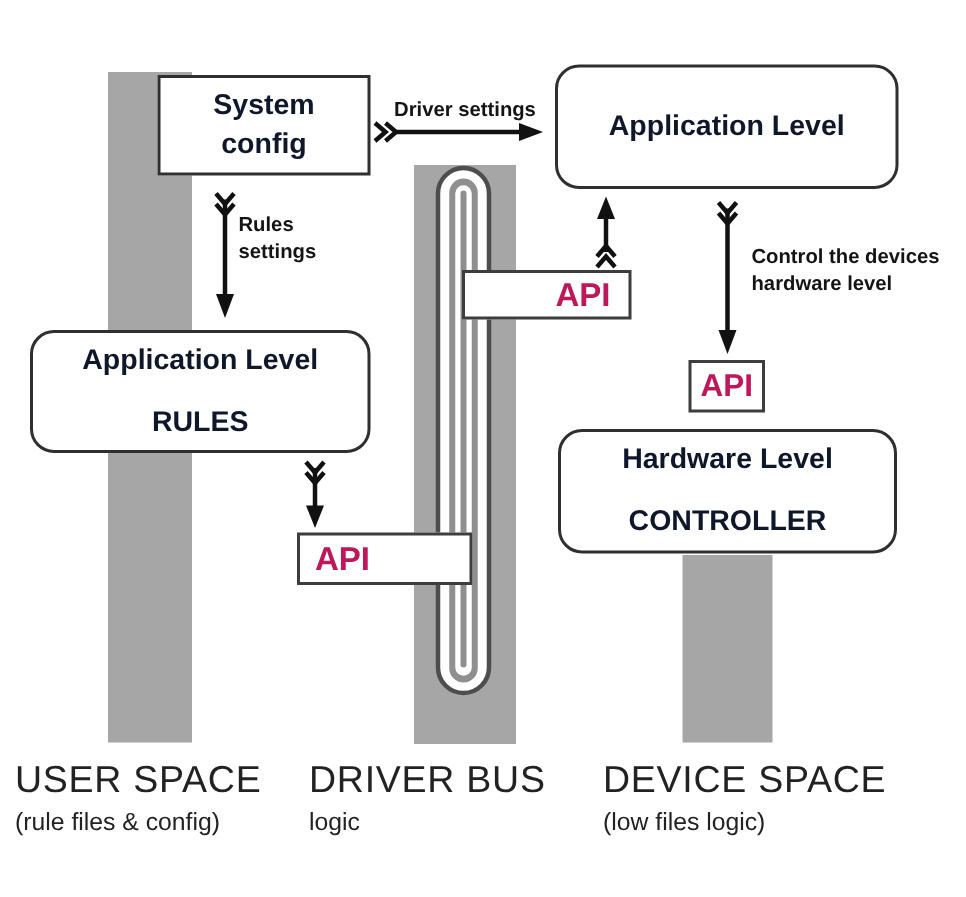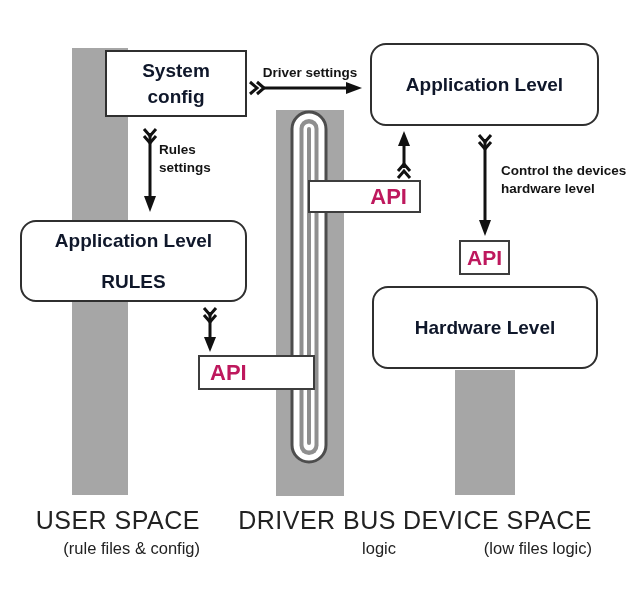--- a/index.html
+++ b/index.html
@@ -84,21 +84,21 @@
   }
   .label-driver-settings { left: 258px; top: 64px; width: 104px; text-align: center; }
   .label-rules-settings  { left: 159px; top: 141px; text-align: left; }
   .label-control         { left: 501px; top: 162px; text-align: left; }
 
   
   .col-label {
     position: absolute;
     z-index: 3;
     width: 190px;
-    text-align: right;
+    text-align: left;
     color: #222222;
   }
   .col-label .title {
     font-size: 25px;
     letter-spacing: 0.5px;
     line-height: 28px;
   }
   .col-label .subtitle {
     font-size: 16.5px;
     line-height: 22px;
@@ -171,20 +171,21 @@
     <span>Application Level</span>
     <span>RULES</span>
   </div>
 
   <div class="box rounded box-driver">
     <span>Application Level</span>
   </div>
 
   <div class="box rounded box-controller">
     <span>Hardware Level</span>
+    <span>CONTROLLER</span>
   </div>
 
   <div class="api-box api-left">
     <span>API</span>
   </div>
   <div class="api-box api-middle">
     <span>API</span>
   </div>
   <div class="api-box api-right">
     <span>API</span>

